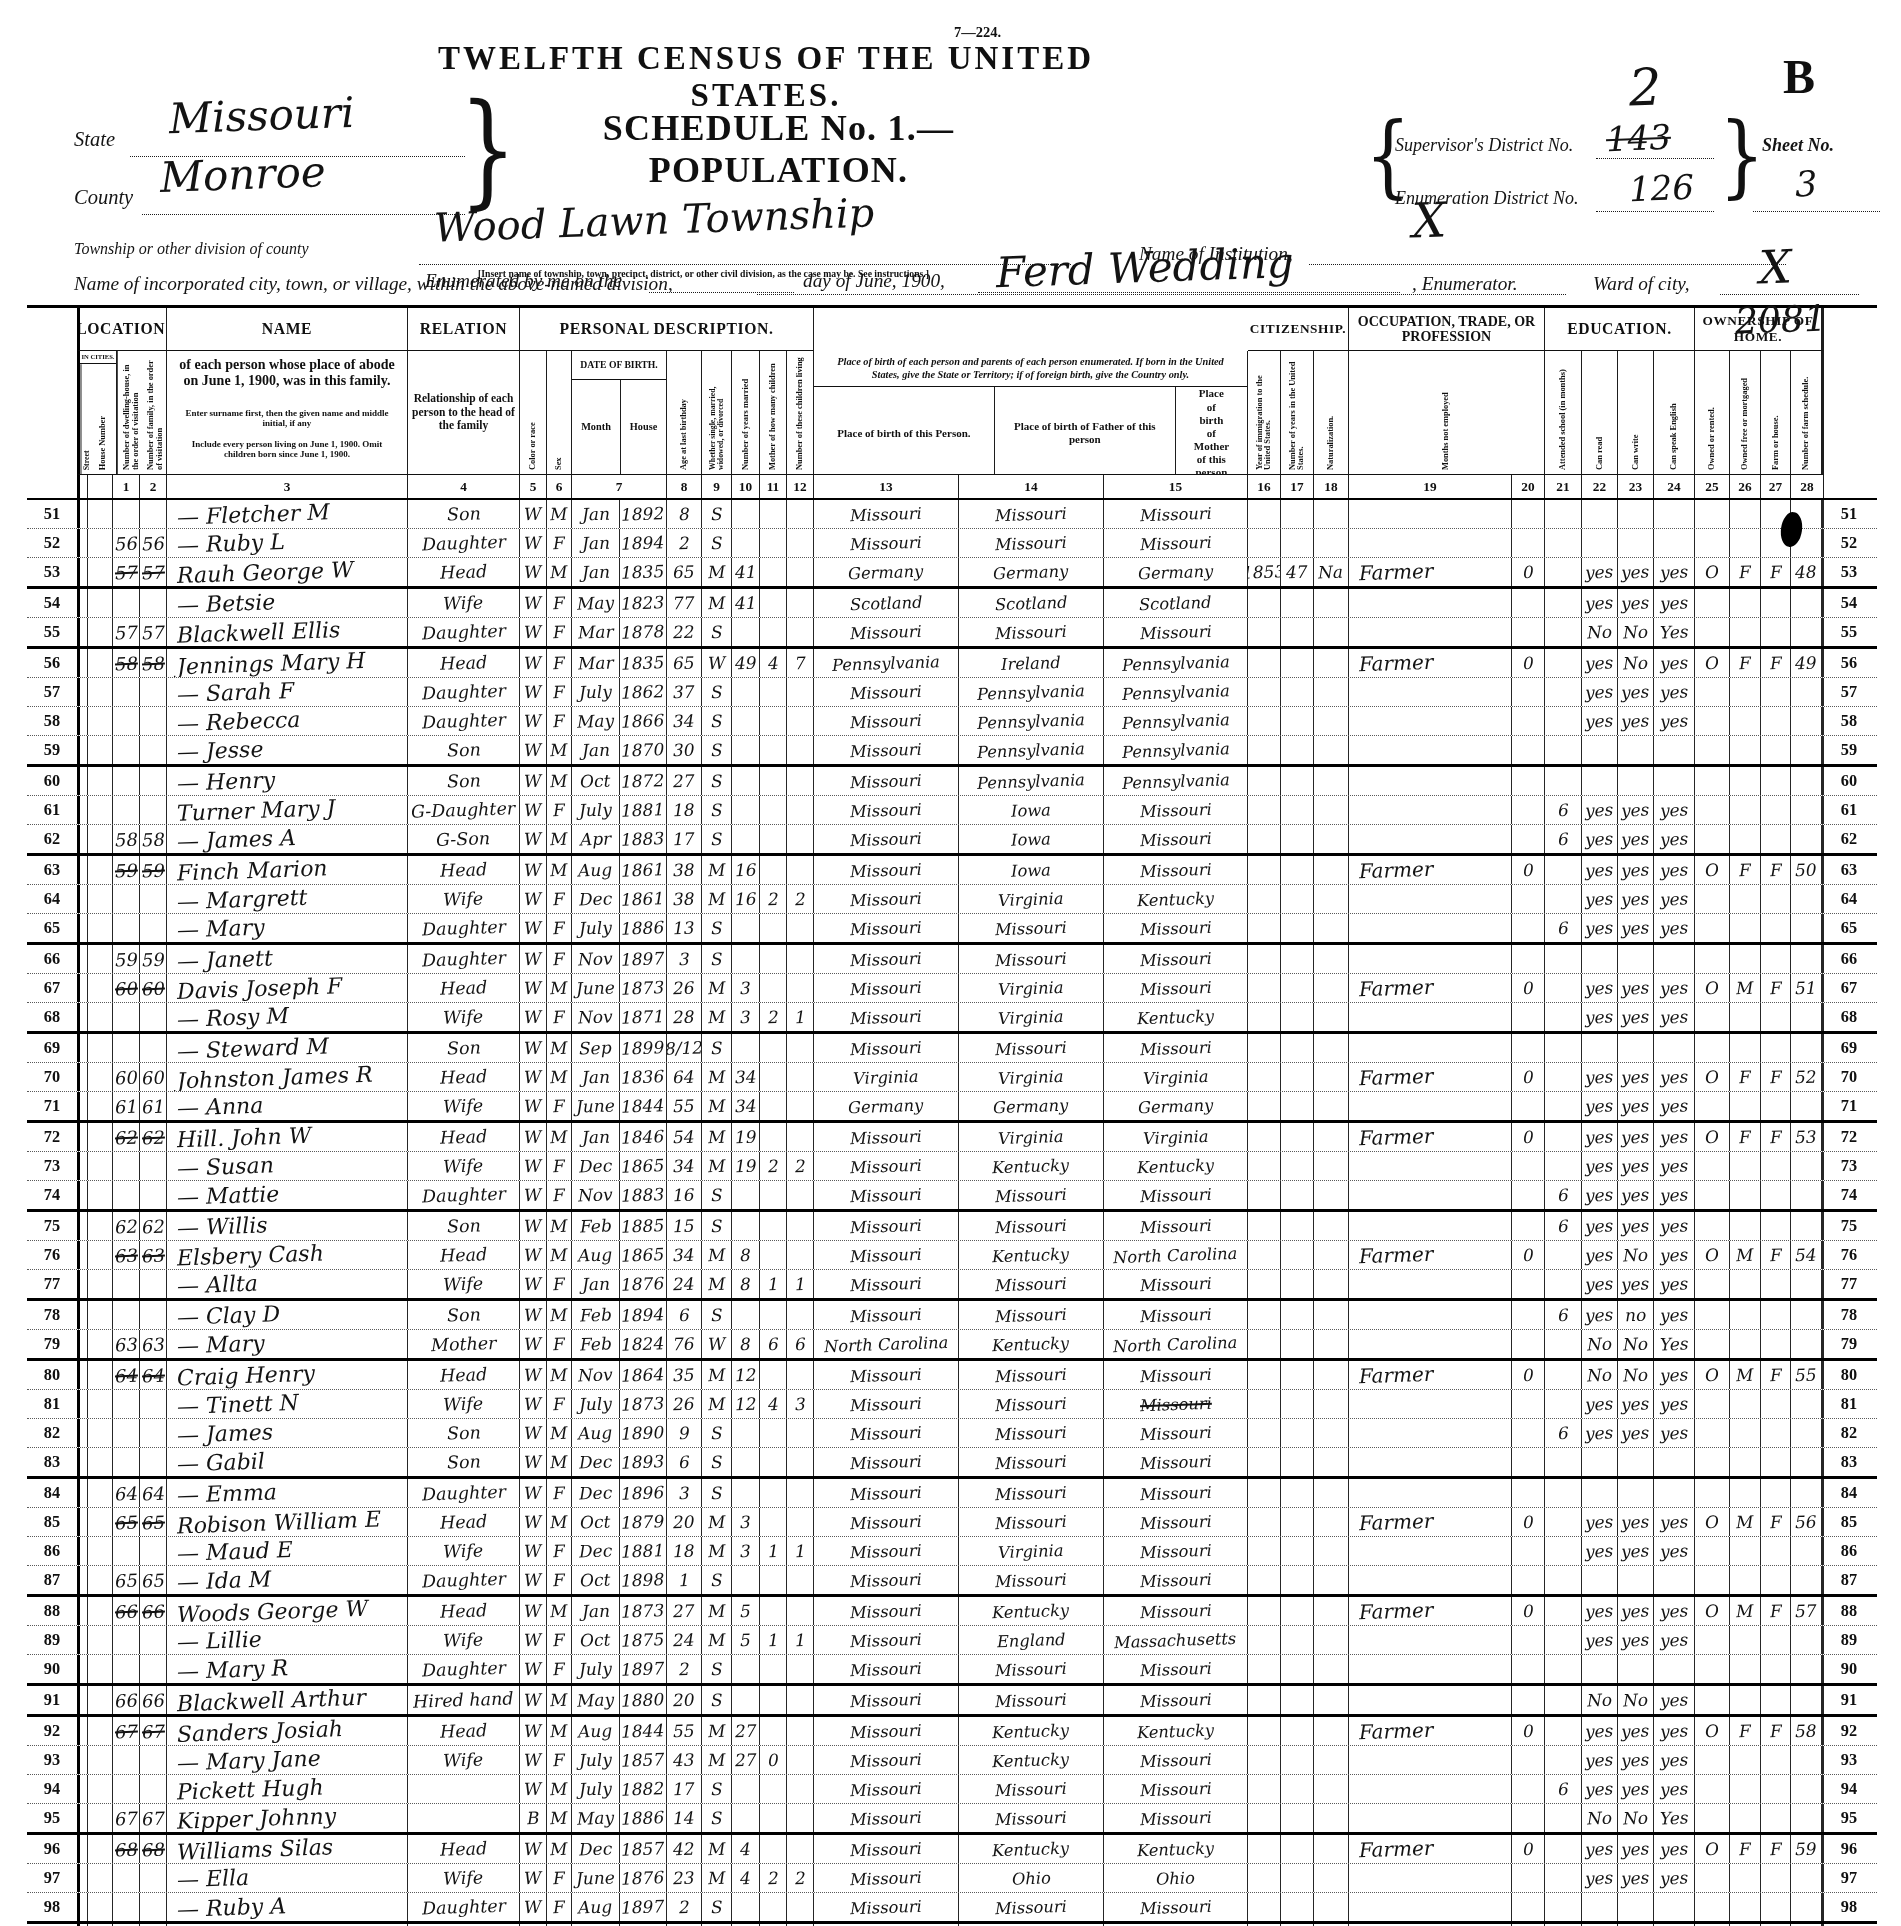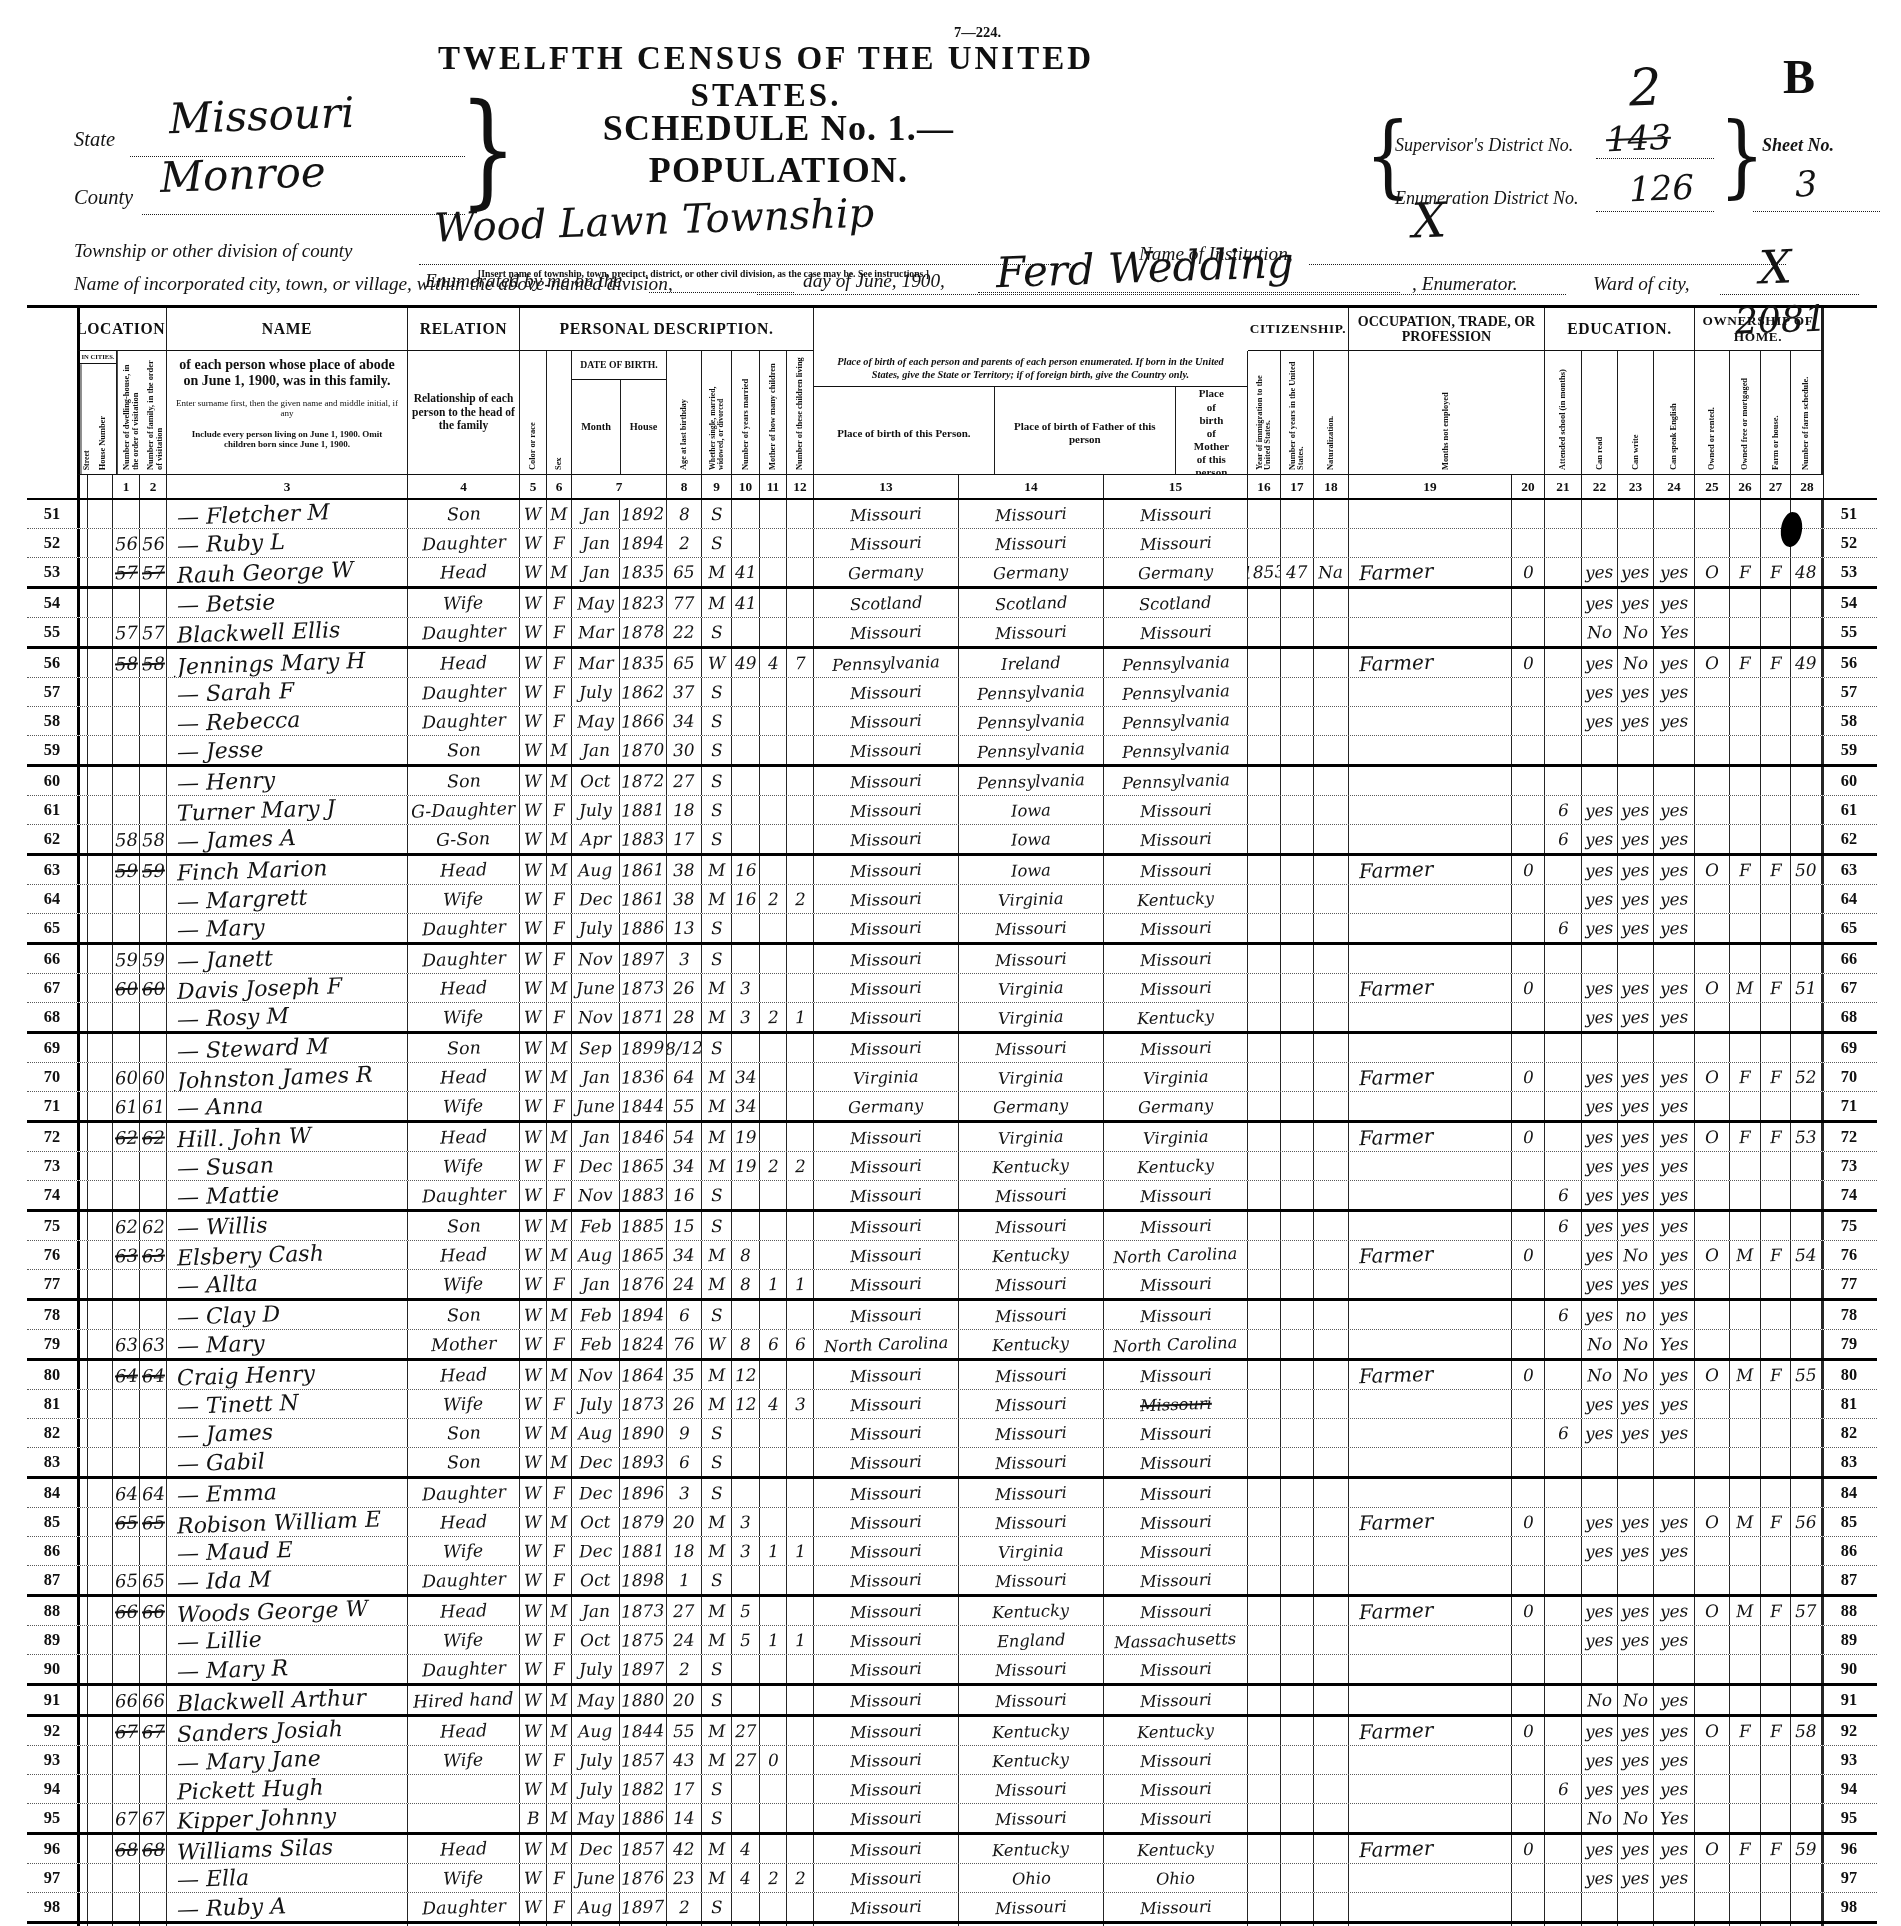--- a/index.html
+++ b/index.html
@@ -65,21 +65,21 @@
   <div class="abs hw" style="left:1629px;top:58px;font-size:51px;">2</div>
   <div class="abs dotted" style="left:1596px;top:158px;width:118px;"></div>
   <div class="abs lbl" style="left:1395px;top:188px;font-size:18px;">Enumeration District No.</div>
   <div class="abs hw" style="left:1629px;top:168px;font-size:34px;">126</div>
   <div class="abs dotted" style="left:1596px;top:211px;width:118px;"></div>
   <div class="abs brace" style="left:1719px;top:113px;font-size:72px;transform:scaleY(1.25);">}</div>
   <div class="abs lbl" style="left:1762px;top:135px;font-size:18px;font-weight:bold;">Sheet No.</div>
   <div class="abs hw" style="left:1795px;top:164px;font-size:35px;">3</div>
   <div class="abs dotted" style="left:1753px;top:211px;width:127px;"></div>
 
-  <div class="abs lbl" style="left:74px;top:240px;font-size:19px;">Township or other division of county</div>
+  <div class="abs lbl" style="left:74px;top:240px;font-size:16px;">Township or other division of county</div>
   <div class="abs hw" style="left:434px;top:197px;font-size:40px;">Wood Lawn Township</div>
   <div class="abs dotted" style="left:419px;top:264px;width:652px;"></div>
   <div class="abs" style="left:459px;top:268px;width:489px;text-align:center;font-size:9.7px;font-weight:bold;">[Insert name of township, town, precinct, district, or other civil division, as the case may be.  See instructions.]</div>
   <div class="abs lbl" style="left:1139px;top:243px;font-size:19.3px;">Name of Institution,</div>
   <div class="abs hw" style="left:1412px;top:192px;font-size:48px;">X</div>
   <div class="abs dotted" style="left:1309px;top:264px;width:477px;"></div>
 
   <div class="abs lbl" style="left:74px;top:239px;font-size:0px;">Name of incorporated city, town, or village, within the above-named division,</div>
   <div class="abs lbl" style="left:74px;top:273px;font-size:19.3px;">Name of incorporated city, town, or village, within the above-named division,</div>
   <div class="abs dotted" style="left:757px;top:294px;width:809px;"></div>
@@ -133,21 +133,21 @@
         <div style="flex:1;display:flex;">
           <div class="vlab" style="width:10.3px;border-right:0.6px solid #1d1d1d;font-size:7.8px;">Street</div>
           <div class="vlab" style="flex:1;">House Number</div>
         </div>
       </div>
       <div class="vlab" style="width:26.6px;border-right:0.6px solid #1d1d1d;">Number of dwelling-house, in the order of visitation</div>
       <div class="vlab" style="flex:1;">Number of family, in the order of visitation</div>
     </div>
     <div class="hc ge" style="grid-column:6;grid-row:2;text-align:center;padding:6px 8.4px;">
       <div style="font-size:14px;font-weight:bold;line-height:1.15;">of each person whose place of abode on June 1, 1900, was in this family.</div>
-      <div style="font-size:9px;font-weight:normal;margin-top:10px;line-height:1.1;">Enter surname first, then the given name and middle initial, if any</div>
+      <div style="font-size:9px;font-weight:bold;margin-top:20px;line-height:1.1;">Enter surname first, then the given name and middle initial, if any</div>
       <div style="font-size:9px;font-weight:bold;margin-top:11px;line-height:1.1;">Include every person living on June 1, 1900.  Omit children born since June 1, 1900.</div>
     </div>
     <div class="hc ge" style="grid-column:7;grid-row:2;display:flex;align-items:center;justify-content:center;text-align:center;padding:3.6px;">
       <div style="font-size:11.5px;font-weight:bold;line-height:1.2;">Relationship of each person to the head of the family</div>
     </div>
     <div class="hc vwrap" style="grid-column:8;grid-row:2;">
         <div class="vlab">Color or race</div>
       </div>
     <div class="hc vwrap" style="grid-column:9;grid-row:2;">
         <div class="vlab">Sex</div>

